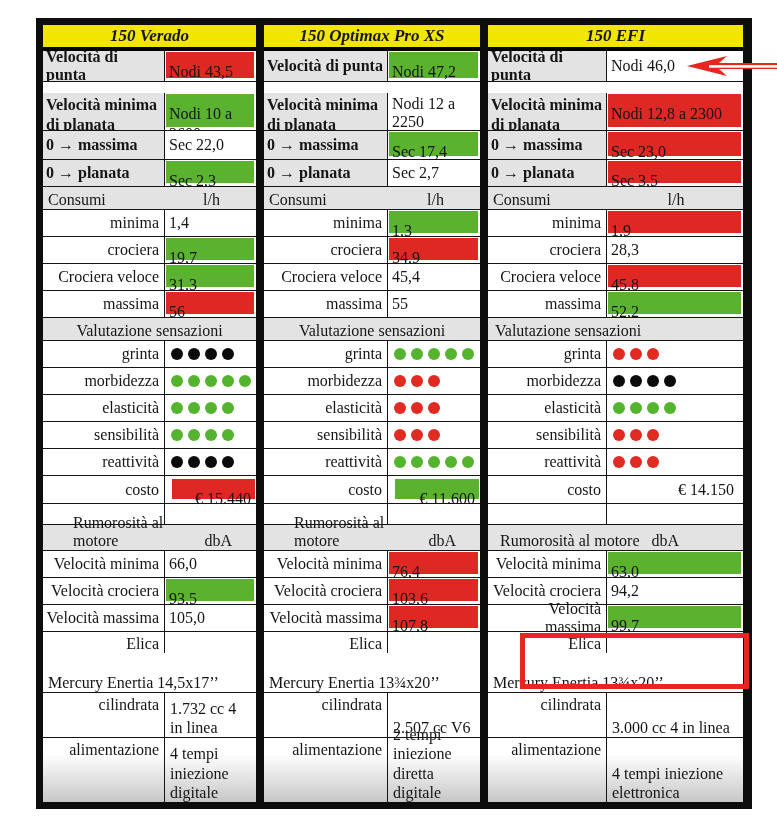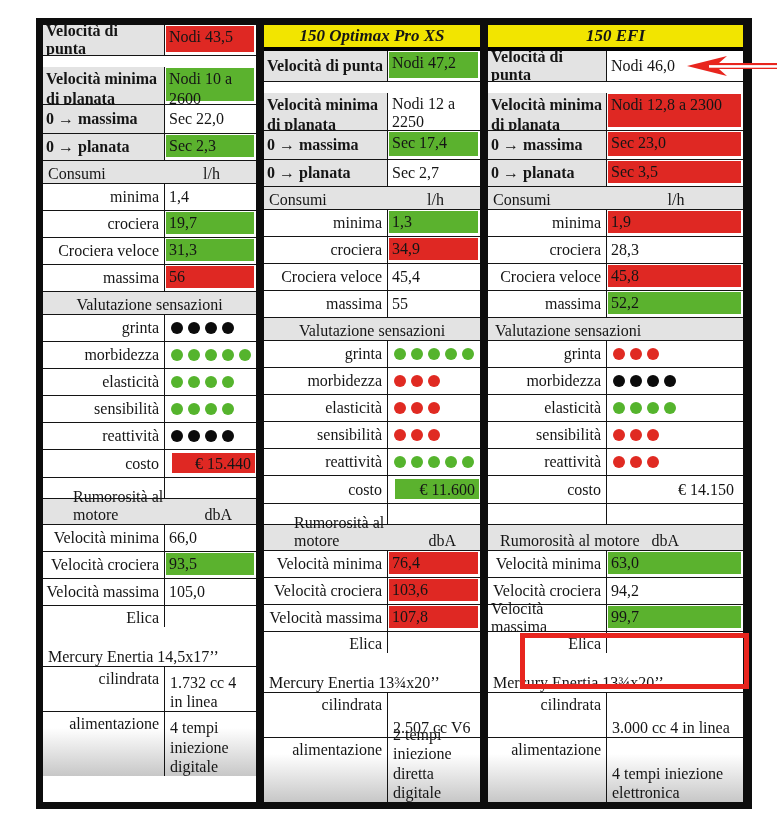--- a/index.html
+++ b/index.html
@@ -11,26 +11,26 @@
   .col{background:#fff;display:flex;flex-direction:column;}
   .col-0{width:213px;}.col-1{width:216px;}.col-2{flex:1;}
   .header{background:var(--yellow);height:22px;line-height:22px;border-bottom:4px solid #000;
           text-align:center;font-weight:bold;font-style:italic;font-size:17px;}
   .row{display:flex;border-bottom:1px solid #141414;background:#fff;font-size:16px;position:relative;}
   .lab{border-right:1px solid #141414;display:flex;align-items:center;box-sizing:border-box;padding:0 3px;}
   .col-0 .lab{width:122px;}.col-1 .lab{width:124px;}.col-2 .lab{width:119px;}
   .val{flex:1;position:relative;display:flex;align-items:center;}
   .val > span{padding:0 4px;}
   .spec .lab{background:var(--gray);font-weight:bold;}
-  .rlab .lab{justify-content:flex-end;padding-right:5px;}
+  .rlab .lab{justify-content:flex-end;text-align:right;padding-right:5px;}
   .r-spec0{height:30px;}.r-spec1{height:48px;}.r-spec2{height:28px;}.r-spec3{height:26px;}
   .r-spec1 .lab, .r-spec1 .val{align-items:flex-start;margin-top:11px;}
   .r-spec1 .lab{padding-top:2px;line-height:1.25;}
   .r-spec1 .val > span{padding-top:2px;}
-  .fill{position:absolute;left:1px;right:2px;top:1px;bottom:3px;padding:1px 3px;box-sizing:border-box;line-height:1.25;}
+  .fill{position:absolute;left:1px;right:2px;top:1px;bottom:3px;padding:10px 3px;box-sizing:border-box;line-height:1.25;}
   .f-red{background:var(--red);}
   .f-green{background:var(--green);}
   .sec{background:var(--gray);height:22px;align-items:flex-end;}
   .sl{flex:1;padding-left:5px;}
   .cu{width:89px;text-align:center;}
   .col-2 .cu{width:134px;}
   .cent{justify-content:center;}
   .col-2 .cent{justify-content:flex-start;padding-left:7px;}
   .r-c,.r-n{height:26px;}
   .r-dot{height:26px;}
@@ -51,20 +51,21 @@
   .r-ali .lab,.r-ali .val{background:linear-gradient(180deg,#ffffff 25%,#c7c7c7 100%);}
   .arrow{position:absolute;right:-44px;top:4px;width:100px;height:22px;z-index:6;}
   .hl-box{position:absolute;left:32px;right:-6px;top:1px;bottom:3px;border:5px solid var(--ann);z-index:5;pointer-events:none;}
 </style>
 </head>
 <body>
 
 <div class="page">
   <div class="frame">
       <div class="col col-0">
+        <div class="header"><span>150 Verado</span></div>
         <div class="row spec r-spec0">
           <div class="lab">
             <span>Velocità di punta</span>
           </div>
           <div class="val">
             <div class="fill f-red"><span>Nodi 43,5</span></div>
           </div>
         </div>
         <div class="row spec r-spec1">
           <div class="lab">

